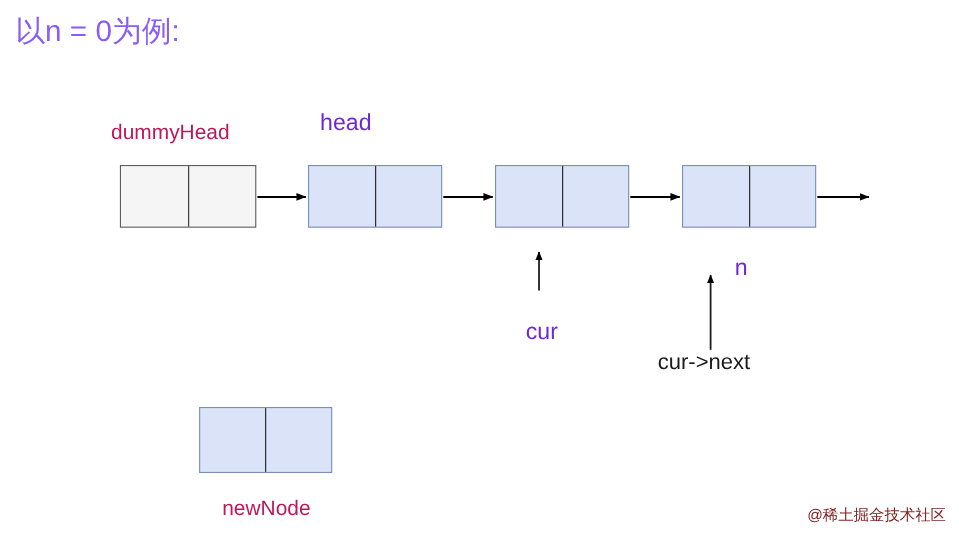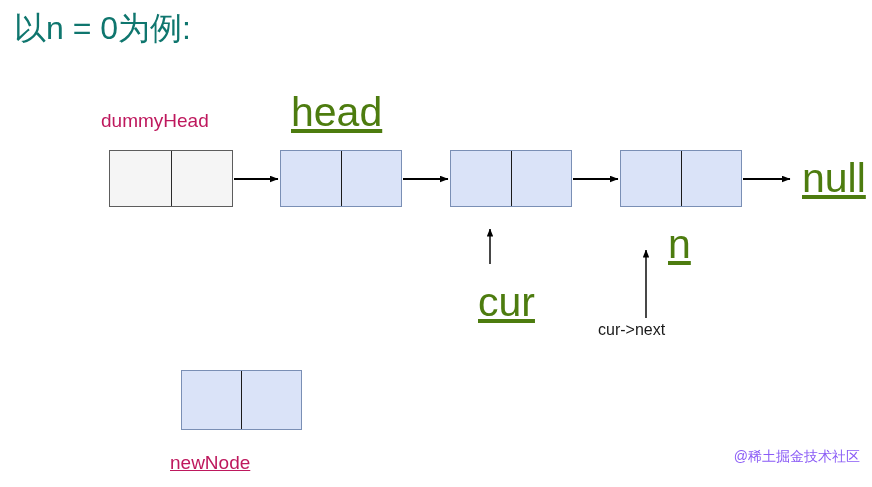--- a/index.html
+++ b/index.html
@@ -18,23 +18,23 @@
     position: relative;
     width: 872px;
     height: 487px;
   }
   .abs { position: absolute; }
 
   
   #title {
     left: 14px;
     top: 10px;
-    font-size: 32px;
+    font-size: 27px;
     line-height: 36px;
-    color: #0f766e;
+    color: #8b5cf6;
     white-space: nowrap;
   }
 
   
   .node {
     box-sizing: border-box;
     display: flex;
     height: 57px;
     border: 1px solid #7a8fb5;
     background: #dae3f8;
@@ -55,40 +55,39 @@
   }
 
   
   .label-sm {
     font-size: 19px;
     line-height: 22px;
     white-space: nowrap;
     color: #be185d;
   }
   .label-lg {
-    font-size: 41px;
+    font-size: 21px;
     line-height: 36px;
     white-space: nowrap;
-    color: #4d7c0f;
-    text-decoration: underline;
+    color: #6d28d9;
   }
   .label-xs {
-    font-size: 16px;
+    font-size: 20px;
     line-height: 19px;
     white-space: nowrap;
     color: #1a1a1a;
   }
 
   
   #watermark {
     right: 12px;
-    bottom: 22px;
+    bottom: 10px;
     font-size: 14px;
     line-height: 18px;
-    color: #8b5cf6;
+    color: #7f1d1d;
     white-space: nowrap;
   }
 
   
   #connectors {
     left: 0;
     top: 0;
     width: 872px;
     height: 487px;
     pointer-events: none;
@@ -100,21 +99,21 @@
 <div id="stage">
 
   <div class="abs" id="title">以n = 0为例:</div>
 
   <div class="abs label-sm" style="left:101px; top:110px;">dummyHead</div>
 
   <div class="abs label-lg" style="left:291px; top:94px;">head</div>
 
   <div class="abs label-lg" style="left:668px; top:226px;">n</div>
 
-  <div class="abs label-sm" style="left:170px; top:452px;text-decoration:underline;">newNode</div>
+  <div class="abs label-sm" style="left:202px; top:452px;">newNode</div>
 
   <div class="abs node gray" style="left:109px; top:150px; width:124px;">
     <div class="cell left"></div>
     <div class="cell right"></div>
   </div>
 
   <div class="abs node" style="left:280px; top:150px; width:122px;">
     <div class="cell left"></div>
     <div class="cell right"></div>
   </div>
@@ -127,21 +126,20 @@
   <div class="abs node" style="left:620px; top:150px; width:122px;">
     <div class="cell left"></div>
     <div class="cell right"></div>
   </div>
 
   <div class="abs node" style="left:181px; top:370px; width:121px; height:60px;">
     <div class="cell left"></div>
     <div class="cell right"></div>
   </div>
 
-  <div class="abs label-lg" style="left:802px; top:160px;">null</div>
 
   <div class="abs label-lg" style="left:478px; top:284px;">cur</div>
 
   <div class="abs label-xs" style="left:598px; top:320px;">cur-&gt;next</div>
 
   <svg class="abs" id="connectors" viewBox="0 0 872 487">
     <defs>
       <marker id="arrowhead" markerWidth="9" markerHeight="7" refX="8.5" refY="3.5" orient="auto" markerUnits="userSpaceOnUse">
         <polygon points="0 0, 9 3.5, 0 7" fill="#000000"></polygon>
       </marker>

